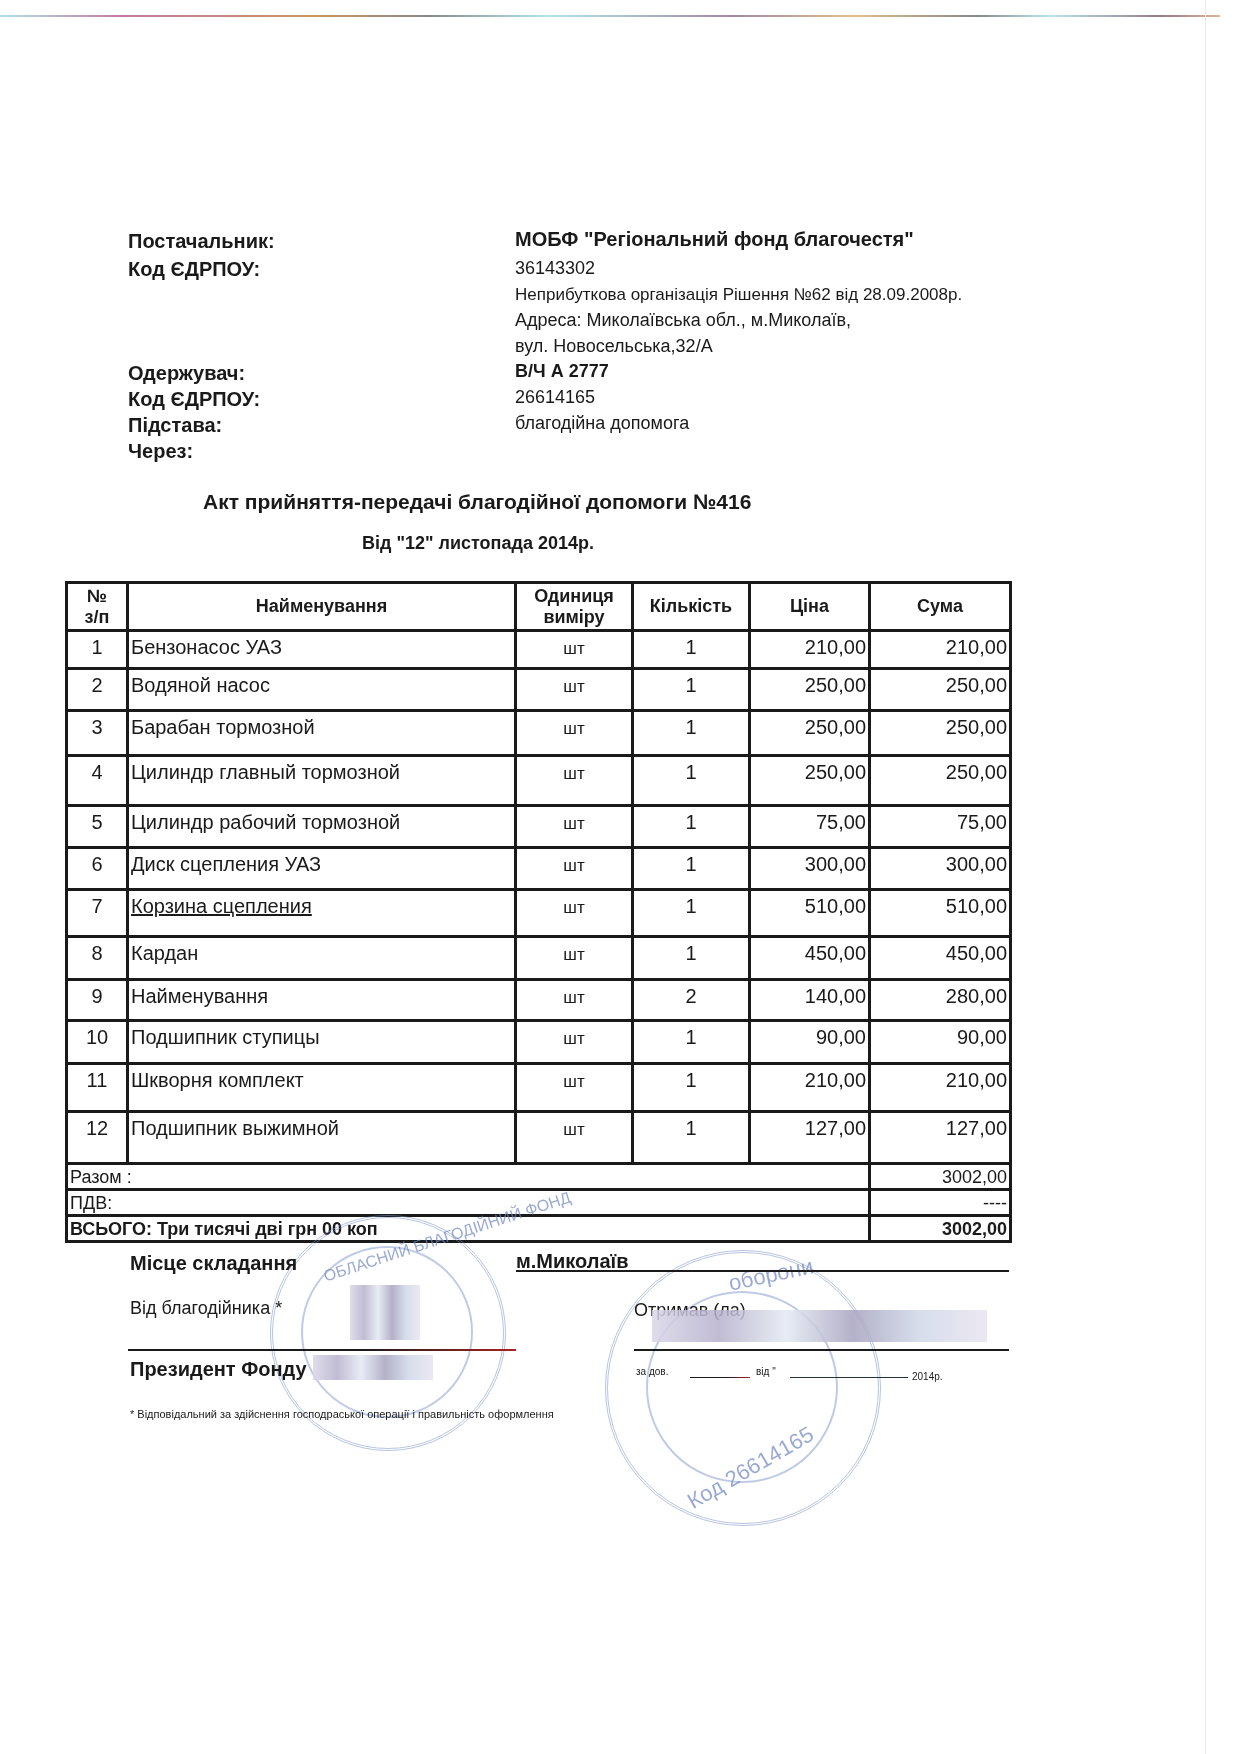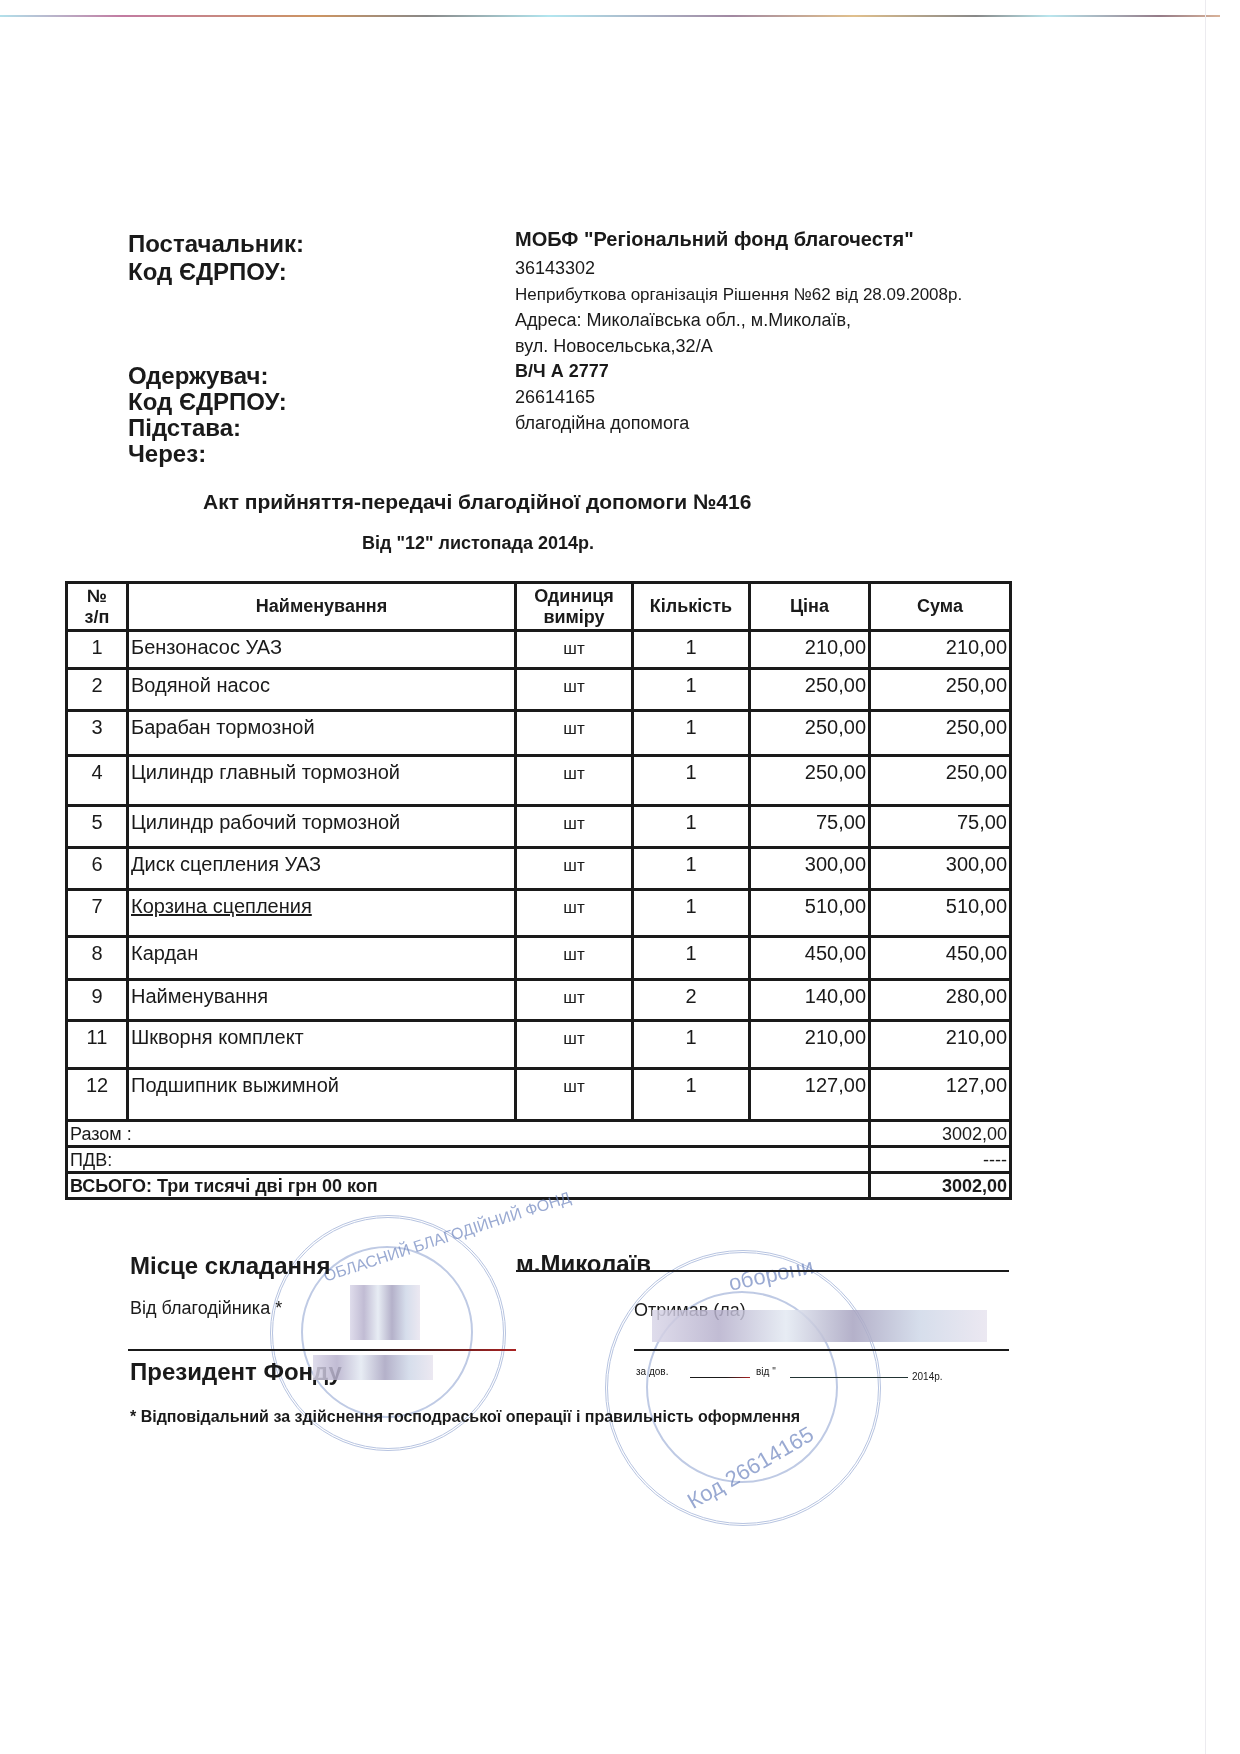--- a/index.html
+++ b/index.html
@@ -2,21 +2,21 @@
 <html><head>
 <meta charset="utf-8">
 <style>
   html, body { margin:0; padding:0; }
   body { width:1240px; height:1754px; background:#ffffff; position:relative; overflow:hidden;
          font-family:"Liberation Sans", sans-serif; color:#1a1a1a; }
   .page-edge { position:absolute; left:1205px; top:0; width:1px; height:1754px; background:#ecebef; }
   .scan-top { position:absolute; left:0; top:15px; width:1220px; height:2px;
               background:linear-gradient(90deg,#9fd9e6 0%,#b35a8a 10%,#c07a3a 26%,#6a6a6a 35%,#9fe0ec 45%,#8a6a8a 60%,#d9b070 70%,#6a6a6a 80%,#a8e0ea 86%,#7a5a6a 95%,#d0a080 100%); opacity:.8; }
   .abs { position:absolute; white-space:nowrap; }
-  .lbl { font-weight:bold; font-size:24px;text-align:right; }
+  .lbl { font-weight:bold; font-size:20px;text-align:right; }
   .val { font-size:18px; }
   .val-b { font-size:20px; font-weight:bold; }
   .val-s { font-size:17px; }
   .title { font-size:21px; font-weight:bold; }
   .subtitle { font-size:18px; font-weight:bold; }
 
   table.items { position:absolute; left:65px; top:581px; width:944px; border-collapse:collapse;
                 font-size:20px; table-layout:fixed; }
   table.items td, table.items th { border:3px solid #1a1a1a; padding:0 2px; overflow:hidden; white-space:nowrap; }
   table.items th { font-weight:bold; font-size:18px; text-align:center; line-height:21px; height:45px; }
@@ -27,21 +27,21 @@
   .c-qty { text-align:center; }
   .c-price, .c-sum { text-align:right; }
   .sum-label { text-align:left; font-size:18px; }
   .sum-val { text-align:right; font-size:18px; }
   .bold { font-weight:bold; }
   .row-tot td { height:22px; padding-top:1px !important; vertical-align:middle !important; }
 
   .hline { position:absolute; height:2px; background:#1a1a1a; }
   .hline-red { position:absolute; height:2px; background:linear-gradient(90deg,#1a1a1a 0%,#1a1a1a 60%,#a22 100%); }
   .small { font-size:10px; }
-  .foot { font-size:16px;font-weight:bold; }
+  .foot { font-size:11px; }
 
   .stamp { position:absolute; border-radius:50%; border:3px double #7c93c7; opacity:.55; }
   .stamp-inner { position:absolute; border-radius:50%; border:2px solid #8ba0cf; }
   .stamp-text { position:absolute; color:#6f86bf; font-size:16px; opacity:.7; }
   .blur { position:absolute; background:linear-gradient(90deg,#d9d6e8,#b6b0cc,#e3e9f2,#a7a3c0,#cfd8e8,#e8e4ef); opacity:.85; }
 </style>
 </head>
 <body>
 
 <div class="scan-top"></div>
@@ -158,20 +158,28 @@
       </tr>
       <tr>
         <td class="c-num" style="height: 31px;">9</td>
         <td class="c-name" style="height: 31px;">Найменування</td>
         <td class="c-unit" style="height: 31px;">шт</td>
         <td class="c-qty" style="height: 31px;">2</td>
         <td class="c-price" style="height: 31px;">140,00</td>
         <td class="c-sum" style="height: 31px;">280,00</td>
       </tr>
       <tr>
+        <td class="c-num" style="height: 33px;">10</td>
+        <td class="c-name" style="height: 33px;">Подшипник ступицы</td>
+        <td class="c-unit" style="height: 33px;">шт</td>
+        <td class="c-qty" style="height: 33px;">1</td>
+        <td class="c-price" style="height: 33px;">90,00</td>
+        <td class="c-sum" style="height: 33px;">90,00</td>
+      </tr>
+      <tr>
         <td class="c-num" style="height: 38px;">11</td>
         <td class="c-name" style="height: 38px;">Шкворня комплект</td>
         <td class="c-unit" style="height: 38px;">шт</td>
         <td class="c-qty" style="height: 38px;">1</td>
         <td class="c-price" style="height: 38px;">210,00</td>
         <td class="c-sum" style="height: 38px;">210,00</td>
       </tr>
       <tr>
         <td class="c-num" style="height: 42px;">12</td>
         <td class="c-name" style="height: 42px;">Подшипник выжимной</td>

